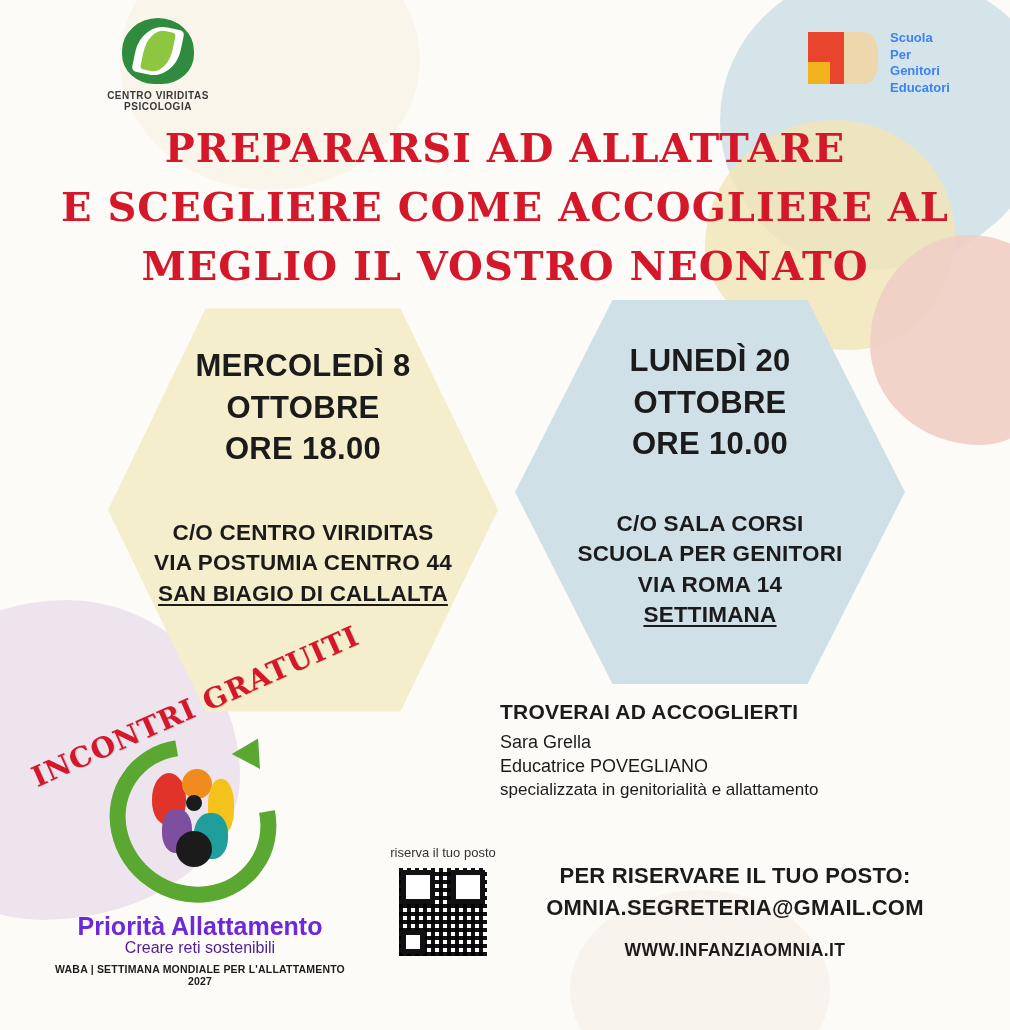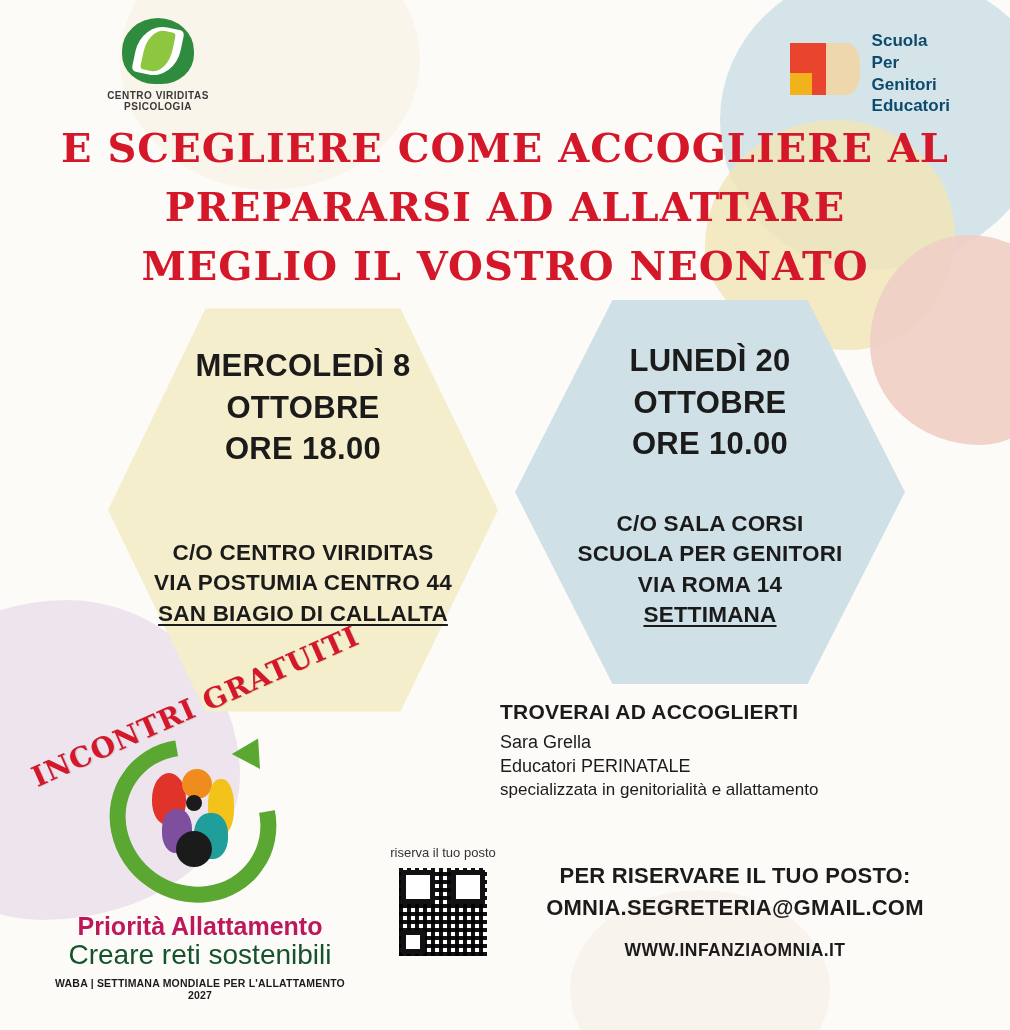--- a/index.html
+++ b/index.html
@@ -50,21 +50,21 @@
   .logo-left .l1 { font-size:10px; font-weight:bold; letter-spacing:.5px; color:#3a3a3a; margin-top:6px; }
   .logo-left .l2 { font-size:10px; font-weight:bold; letter-spacing:.5px; color:#3a3a3a; }
 
   .logo-right { position:absolute; right:60px; top:30px; display:flex; align-items:center; gap:12px; }
   .spg-mark { position:relative; width:70px; height:62px; }
   .spg-mark i { position:absolute; display:block; }
   .spg-red   { left:0;  top:0;  width:36px; height:30px; background:#e8442e; }
   .spg-sand  { left:36px; top:0; width:34px; height:52px; background:#efd7ad; border-radius:0 40% 40% 0; }
   .spg-yel   { left:0;  top:30px; width:22px; height:22px; background:#f2b21b; }
   .spg-red2  { left:22px; top:30px; width:14px; height:22px; background:#e8442e; }
-  .spg-text { font-size:17px; font-weight:bold; line-height:1.28; color:#0c4a6e; }
+  .spg-text { font-size:13px; font-weight:bold; line-height:1.28; color:#3b82f6; }
 
   
   .title {
     position:absolute; left:0; right:0; top:118px;
     text-align:center;
     color:#d4182a;
     font-family:"DejaVu Serif", serif;
     font-weight:bold;
     font-size:40px;
     line-height:1.48;
@@ -76,21 +76,21 @@
   .block { position:absolute; text-align:center; color:#1b1b1b; }
   .block .when {
     font-size:31px; font-weight:bold; line-height:1.34; letter-spacing:.3px;
   }
   .block .where {
     font-size:22.5px; font-weight:bold; line-height:1.36; letter-spacing:.2px;
   }
   .und { text-decoration:underline; text-underline-offset:3px; }
 
   .block-left  { left:108px; top:345px; width:390px; }
-  .block-left .where { margin-top:68px; }
+  .block-left .where { margin-top:48px; }
   .block-right { left:515px; top:340px; width:390px; }
   .block-right .where { margin-top:44px; }
 
   
   .host { position:absolute; left:500px; top:700px; width:470px; }
   .host .h1 { font-size:21px; font-weight:bold; letter-spacing:.2px; }
   .host .h2 { font-size:18px; margin-top:8px; }
   .host .h3 { font-size:18px; margin-top:3px; }
   .host .h4 { font-size:17px; margin-top:3px; }
 
@@ -132,22 +132,22 @@
     border-bottom:26px solid #5aa832; transform:rotate(28deg);
   }
   .bf-c { position:absolute; border-radius:50%; }
   .c-red    { left:62px;  top:38px; width:34px; height:52px; background:#e0342b; border-radius:50% 50% 45% 45%; }
   .c-orange { left:92px;  top:34px; width:30px; height:30px; background:#f08c1e; }
   .c-yellow { left:118px; top:44px; width:26px; height:56px; background:#f3c31c; border-radius:45%; }
   .c-purple { left:72px;  top:74px; width:30px; height:44px; background:#7e4f9e; border-radius:45%; }
   .c-teal   { left:104px; top:78px; width:34px; height:46px; background:#1f9e9b; border-radius:45%; }
   .c-black  { left:86px;  top:96px; width:36px; height:36px; background:#1b1b1b; border-radius:50%; }
   .c-dot    { left:96px;  top:60px; width:16px; height:16px; background:#1b1b1b; border-radius:50%; }
-  .bf-t1 { font-size:25px; font-weight:bold; color:#be185d; margin-top:2px; }
-  .bf-t2 { font-size:28px; color:#14532d; margin-top:-2px; }
+  .bf-t1 { font-size:25px; font-weight:bold; color:#6d28d9; margin-top:2px; }
+  .bf-t2 { font-size:16px; color:#4c1d95; margin-top:-2px; }
   .bf-t3 { font-size:10.5px; font-weight:bold; color:#1b1b1b; margin-top:6px; letter-spacing:.2px; }
 
   
   .stamp {
     position:absolute; left:18px; top:690px;
     transform:rotate(-24deg);
     color:#d4182a;
     font-family:"DejaVu Serif", serif;
     font-weight:bold;
     font-size:28px;
@@ -183,22 +183,22 @@
       <i class="spg-red"></i>
       <i class="spg-yel"></i>
       <i class="spg-red2"></i>
   </div>
   <div class="spg-text">
     Scuola<br>Per<br>Genitori<br>Educatori
   </div>
 </div>
 
 <div class="title">
+  <div>PREPARARSI AD ALLATTARE</div>
   <div>E SCEGLIERE COME ACCOGLIERE AL</div>
-  <div>PREPARARSI AD ALLATTARE</div>
   <div>MEGLIO IL VOSTRO NEONATO</div>
 </div>
 
 <div class="block block-left">
   <div class="when">
     <div>MERCOLEDÌ 8</div>
     <div>OTTOBRE</div>
     <div>ORE 18.00</div>
   </div>
   <div class="where">
@@ -218,21 +218,21 @@
     <div>C/O SALA CORSI</div>
     <div>SCUOLA PER GENITORI</div>
     <div>VIA ROMA 14</div>
     <div class="und">SETTIMANA</div>
   </div>
 </div>
 
 <div class="host">
   <div class="h1">TROVERAI AD ACCOGLIERTI</div>
   <div class="h2">Sara Grella</div>
-  <div class="h3">Educatori PERINATALE</div>
+  <div class="h3">Educatrice POVEGLIANO</div>
   <div class="h4">specializzata in genitorialità e allattamento</div>
 </div>
 
 <div class="reserve">
   <div class="r">PER  RISERVARE IL TUO POSTO:</div>
   <div class="r">OMNIA.SEGRETERIA@GMAIL.COM</div>
 </div>
 <div class="site">WWW.INFANZIAOMNIA.IT</div>
 
 <div class="qr-wrap">

